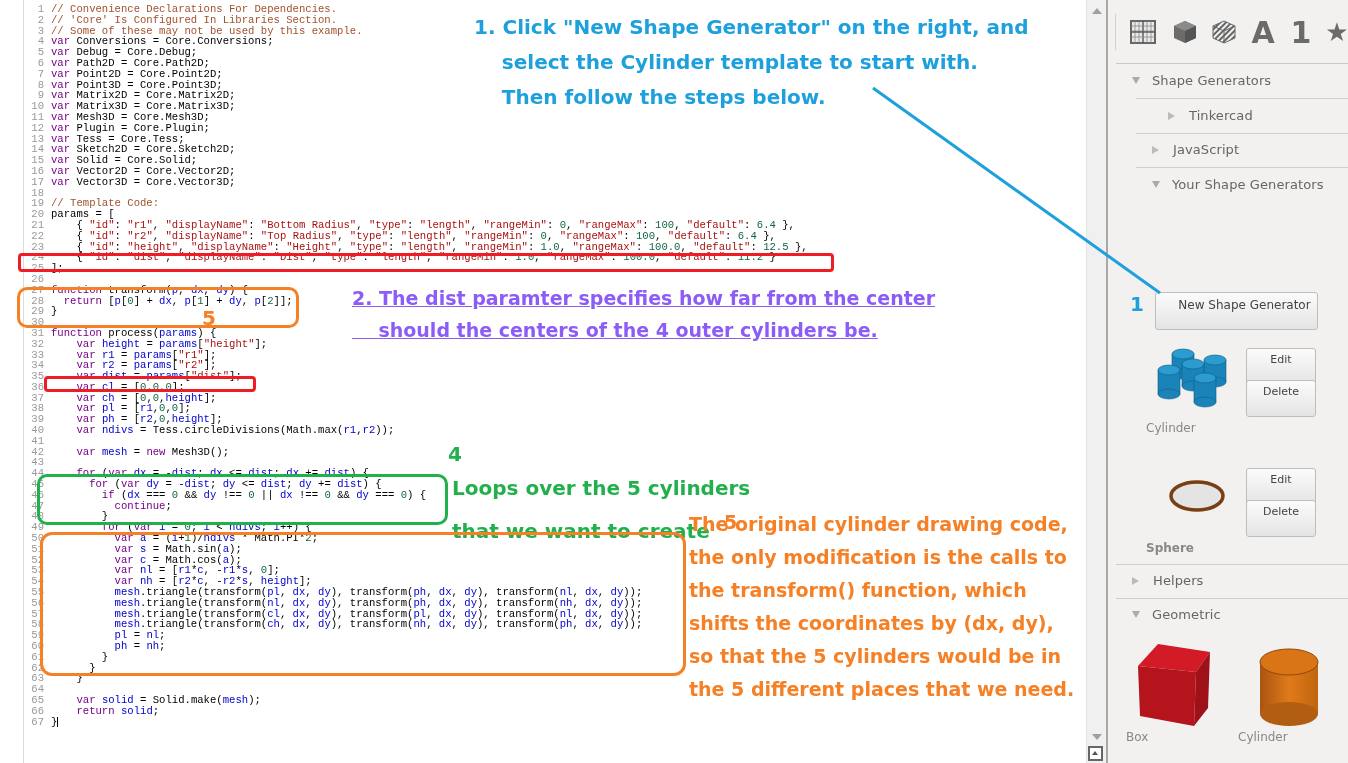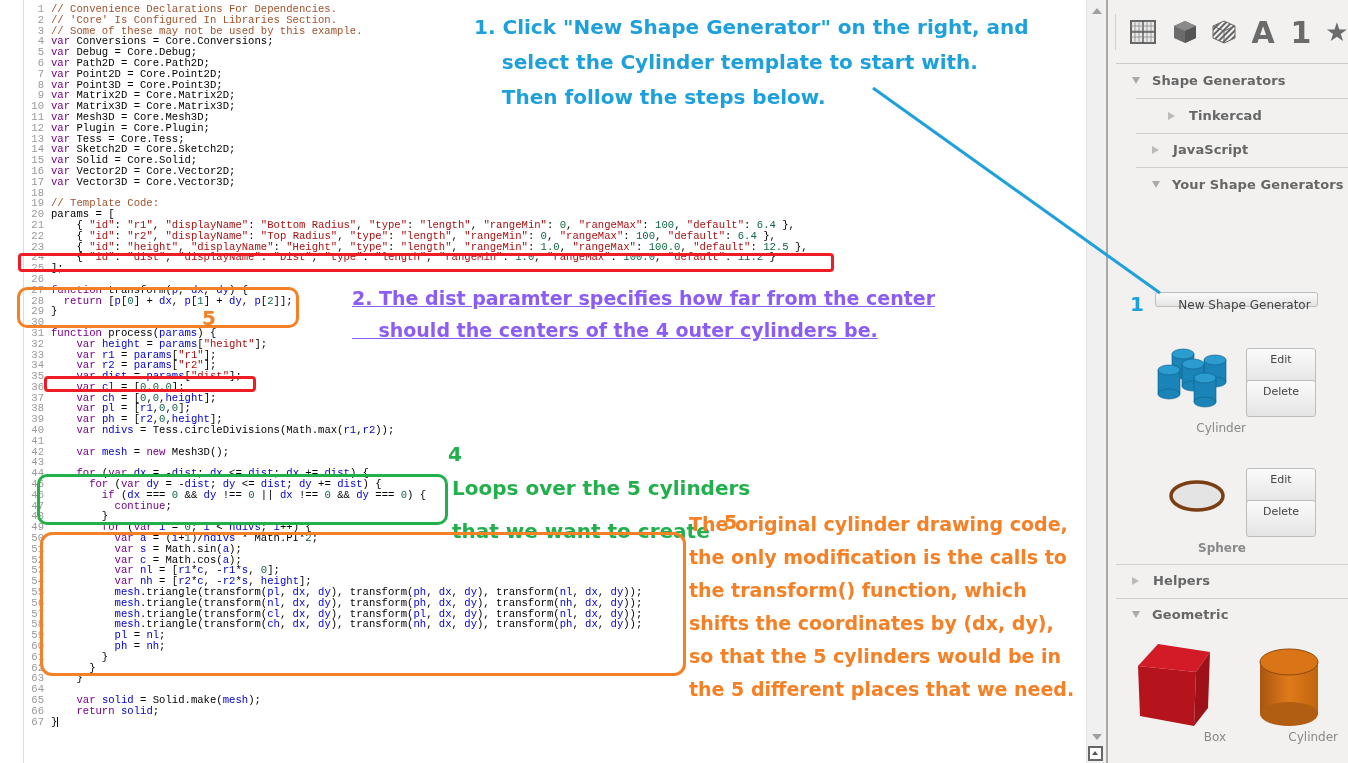--- a/index.html
+++ b/index.html
@@ -53,35 +53,35 @@
 
   
   .sidebar {
     position: absolute; left: 1108px; top: 0; width: 240px; height: 763px;
     background: #f2f1f0; font-family: "DejaVu Sans", sans-serif;
   }
   .toolbar { position: absolute; left: 7px; top: 14px; height: 36px; width: 233px; border-left: 1px solid #d0d0d0; }
   .tb-icon { position: absolute; top: 0; height: 36px; display: flex; align-items: center; justify-content: center; color: #6b6b6b; }
   .tb-sep { position: absolute; left: 8px; top: 63px; width: 232px; height: 1px; background: #c9c9c9; }
   .section-head {
-    position: absolute; font-size: 13px; color: #666; font-weight: bold; letter-spacing: 0.1px;
+    position: absolute; font-size: 13px; color: #666; font-weight: normal; letter-spacing: 0.1px;
   }
   .tri-down { display: inline-block; width: 0; height: 0; border-left: 4px solid transparent; border-right: 4px solid transparent; border-top: 7px solid #aaa; margin-right: 12px; vertical-align: 1px; }
   .tri-right { display: inline-block; width: 0; height: 0; border-top: 4px solid transparent; border-bottom: 4px solid transparent; border-left: 7px solid #bbb; margin-right: 14px; vertical-align: 0px; }
   .divider { position: absolute; height: 1px; background: #cfcfcf; }
   .desc { position: absolute; left: 32px; top: 205px; width: 205px; font-size: 11px; line-height: 19.5px; color: #666; }
   .help-q { display: inline-block; width: 15px; height: 15px; border: 1px solid #999; border-radius: 50%; font-size: 10px; line-height: 15px; text-align: center; color: #444; font-weight: bold; box-sizing: border-box; vertical-align: 1px; }
   .btn {
     position: absolute; background: linear-gradient(#fbfbfb, #e4e4e4); border: 1px solid #bdbdbd; border-radius: 3px;
     font-size: 11px; color: #444; text-align: center; box-sizing: border-box; cursor: pointer;
   }
-  .btn-new { left: 47px; top: 292px; width: 163px; height: 15px; line-height: 25px; font-size: 12px; padding-left: 16px; }
+  .btn-new { left: 47px; top: 292px; width: 163px; height: 38px; line-height: 25px; font-size: 12px; padding-left: 16px; }
   .btn-small { width: 70px; height: 37px; line-height: 22px; left: 138px; }
   .thumb { position: absolute; }
-  .thumb-label { position: absolute; font-size: 12px; color: #888; text-align: right; width: 100px; }
+  .thumb-label { position: absolute; font-size: 12px; color: #888; text-align: left; width: 100px; }
 
   
   .ann { position: absolute; font-family: "DejaVu Sans", sans-serif; font-weight: bold; white-space: pre; }
   .ann-blue { color: #1ea0dc; }
   .ann-red { color: #8b5cf6; text-decoration: underline; }
   .ann-green { color: #22b04c; }
   .ann-orange { color: #f58025; }
   .box { position: absolute; box-sizing: border-box; }
 </style>
 </head>

